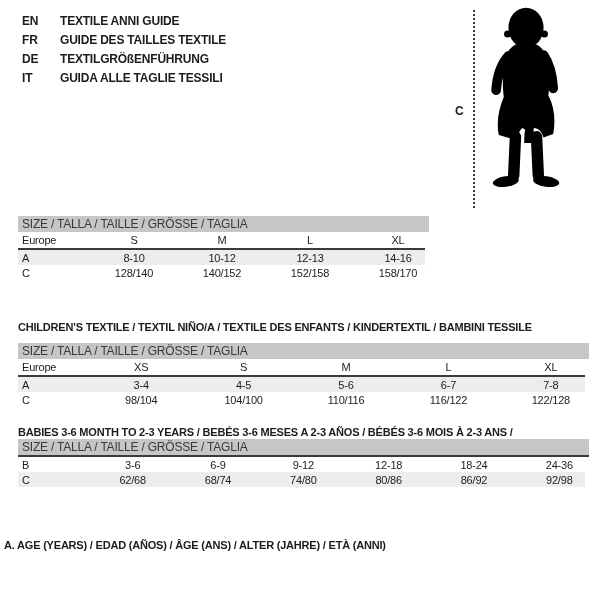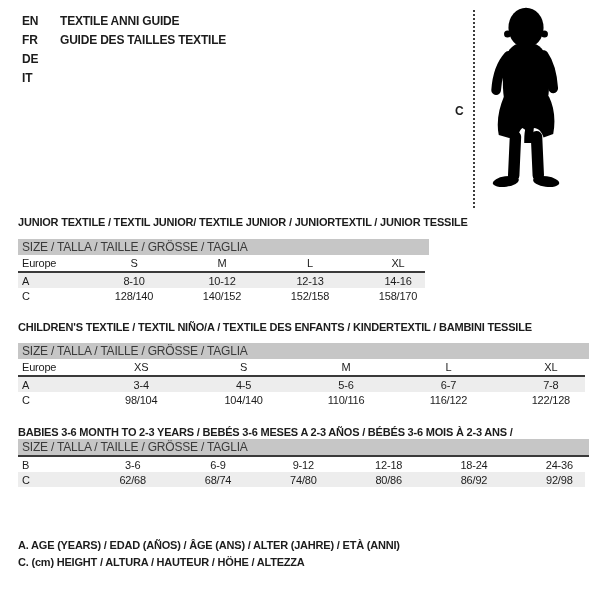--- a/index.html
+++ b/index.html
@@ -29,40 +29,42 @@
   .bar-rule{border-bottom:2px solid #3a3a3a;}
   .tr{display:flex;align-items:center;font-size:11px;letter-spacing:-0.2px;gap:34px;}
   .tr-size{height:16px;border-bottom:2px solid #3a3a3a;}
   .tr-data{height:15px;}
   .shaded{background:#ededed;}
   .th-label{width:55px;padding-left:4px;box-sizing:border-box;}
   .td{flex:1;text-align:center;}
   .w1{width:407px;}
   .w2{width:567px;}
   
-  .notes{position:absolute;left:18px;top:537px;}
+  .notes{position:absolute;left:4px;top:537px;}
   .note-line{font-size:11px;font-weight:bold;line-height:17px;letter-spacing:-0.2px;white-space:nowrap;}
 </style>
 </head>
 <body>
 
 <div class="lang-block">
   <div class="lang-row">
     <span class="lang-code">EN</span>
     <span class="lang-label">TEXTILE ANNI GUIDE</span>
   </div>
   <div class="lang-row">
     <span class="lang-code">FR</span>
     <span class="lang-label">GUIDE DES TAILLES TEXTILE</span>
   </div>
   <div class="lang-row">
     <span class="lang-code">DE</span>
+    <span class="lang-label">TEXTILGRÖßENFÜHRUNG</span>
   </div>
   <div class="lang-row">
     <span class="lang-code">IT</span>
+    <span class="lang-label">GUIDA ALLE TAGLIE TESSILI</span>
   </div>
 </div>
 
 <div class="height-line"></div>
 <div class="height-label">C</div>
 <svg class="baby" viewBox="0 0 100 230" xmlns="http://www.w3.org/2000/svg">
   <g fill="#000000" stroke="none">
     <ellipse cx="50" cy="26" rx="20" ry="23"></ellipse>
     <circle cx="29" cy="33" r="4"></circle>
     <circle cx="71" cy="33" r="4"></circle>
@@ -71,21 +73,20 @@
     <path d="M70 57 C77 67 80 80 81 95" stroke="#000" stroke-width="11" stroke-linecap="round" fill="none"></path>
     <path d="M25 104 C19 118 16 134 19 148 L40 154 C41 147 43 142 46 140 L49 142 C48 147 48 152 48 157 L60 157 C59 150 58 144 59 140 C64 140 68 144 70 151 L81 147 C84 131 82 116 76 104 Z"></path>
     <path d="M38 150 L36 194" stroke="#000" stroke-width="13" stroke-linecap="round" fill="none"></path>
     <path d="M62 150 L64 194" stroke="#000" stroke-width="13" stroke-linecap="round" fill="none"></path>
     <ellipse cx="27" cy="201" rx="15" ry="6" transform="rotate(-8 27 201)"></ellipse>
     <ellipse cx="73" cy="201" rx="15" ry="6" transform="rotate(8 73 201)"></ellipse>
   </g>
 </svg>
 
 <div class="tbl" style="top:216px;">
-  <div class="tbl-title mb1">JUNIOR TEXTILE / TEXTIL JUNIOR/ TEXTILE JUNIOR / JUNIORTEXTIL / JUNIOR TESSILE</div>
   <div class="tbl-bar w1">SIZE / TALLA / TAILLE / GRÖSSE / TAGLIA</div>
   <div class="tr tr-size w1">
     <span class="th-label">Europe</span>
     <span class="td">S</span>
     <span class="td">M</span>
     <span class="td">L</span>
     <span class="td">XL</span>
   </div>
   <div class="tr tr-data shaded w1">
     <span class="th-label">A</span>
@@ -118,21 +119,21 @@
     <span class="th-label">A</span>
     <span class="td">3-4</span>
     <span class="td">4-5</span>
     <span class="td">5-6</span>
     <span class="td">6-7</span>
     <span class="td">7-8</span>
   </div>
   <div class="tr tr-data w2">
     <span class="th-label">C</span>
     <span class="td">98/104</span>
-    <span class="td">104/140</span>
+    <span class="td">104/100</span>
     <span class="td">110/116</span>
     <span class="td">116/122</span>
     <span class="td">122/128</span>
   </div>
 </div>
 
 <div class="tbl" style="top:426px;">
   <div class="tbl-title">BABIES 3-6 MONTH TO 2-3 YEARS / BEBÉS 3-6 MESES A 2-3 AÑOS / BÉBÉS 3-6 MOIS À 2-3 ANS /</div>
   <div class="tbl-bar bar-rule w2">SIZE / TALLA / TAILLE / GRÖSSE / TAGLIA</div>
   <div class="tr tr-data w2">
@@ -150,14 +151,13 @@
     <span class="td">68/74</span>
     <span class="td">74/80</span>
     <span class="td">80/86</span>
     <span class="td">86/92</span>
     <span class="td">92/98</span>
   </div>
 </div>
 
 <div class="notes">
   <div class="note-line">A. AGE (YEARS) / EDAD (AÑOS) / ÂGE (ANS) / ALTER (JAHRE) / ETÀ (ANNI)</div>
-  <div class="note-line">C. (cm) HEIGHT / ALTURA / HAUTEUR / HÖHE / ALTEZZA</div>
 </div>
 
 </body></html>

